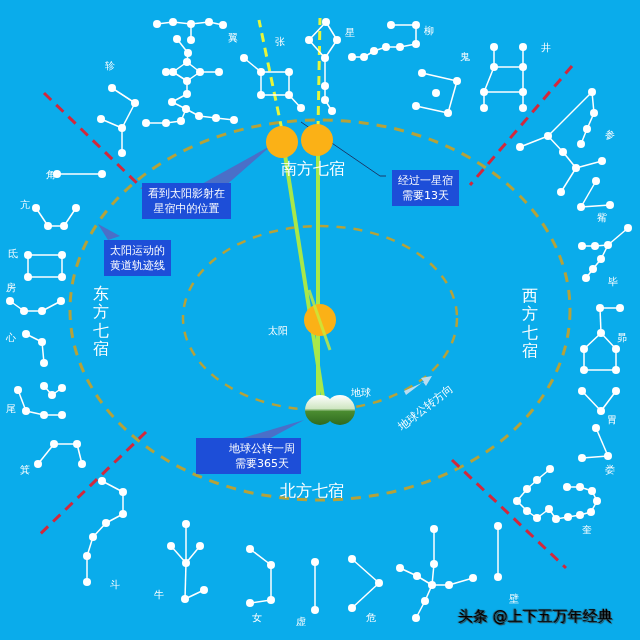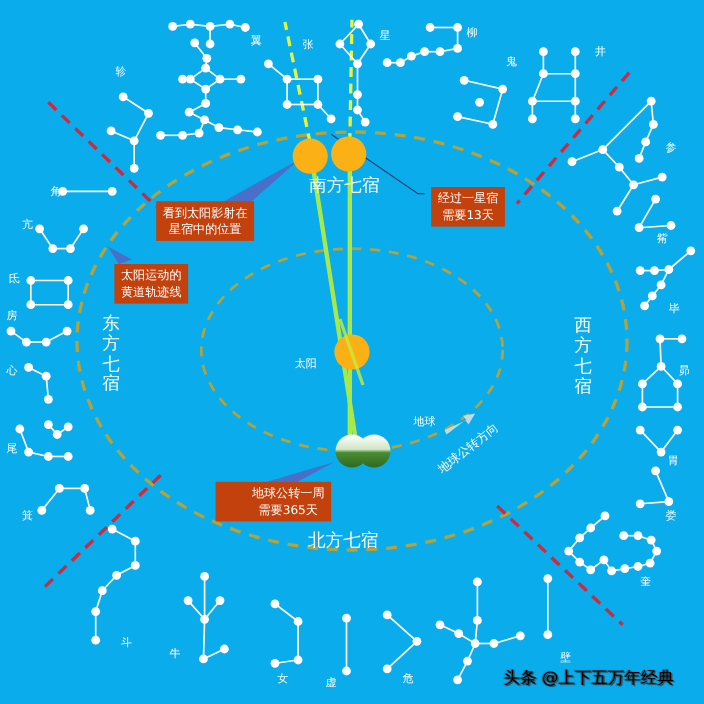--- a/index.html
+++ b/index.html
@@ -2,21 +2,21 @@
 <html><head>
 <meta charset="utf-8">
 <style>
   html, body { margin: 0; padding: 0; }
   body { width: 640px; height: 640px; overflow: hidden; background: #0aaceb; font-family: "DejaVu Sans", sans-serif; }
   #stage { position: relative; width: 640px; height: 640px; background: #0aaceb; }
   svg { position: absolute; left: 0; top: 0; }
   .lbl { position: absolute; color: #ffffff; font-size: 10px; line-height: 1; white-space: nowrap; }
   .region { position: absolute; color: #ffffff; font-size: 15px; line-height: 1.15; }
   .region.v { width: 18px; text-align: center; white-space: normal; word-break: break-all; }
-  .box { position: absolute; background: #c2410c; color: #ffffff; font-size: 11px; line-height: 15px; text-align: center; padding: 3px 6px; }
+  .box { position: absolute; background: #1d4ed8; color: #ffffff; font-size: 11px; line-height: 15px; text-align: center; padding: 3px 6px; }
   .small { position: absolute; color: #ffffff; font-size: 10px; }
   .watermark { position: absolute; color: #000000; font-size: 15px; font-weight: normal; text-shadow: 1px 1px 1px #333, -1px 0 1px #333; }
   .dir { position: absolute; color: #ffffff; font-size: 11px; transform: rotate(-38deg); transform-origin: left top; }
 </style>
 </head>
 <body>
 
 <div id="stage">
   <svg id="diagram-svg" width="640" height="640" viewBox="0 0 640 640">
     <defs>
@@ -463,21 +463,21 @@
       <div class="lbl" style="left: 228px; top: 33px;">翼</div>
       <div class="lbl" style="left: 105px; top: 61px;">轸</div>
     </div>
 
   <div class="region" style="left:281px;top:160px;font-size:16px;">南方七宿</div>
   <div class="region v" style="left:92px;top:285px;font-size:16px;">东方七宿</div>
   <div class="region v" style="left:521px;top:287px;font-size:16px;">西方七宿</div>
   <div class="region" style="left:280px;top:482px;font-size:16px;">北方七宿</div>
 
   <div class="small" style="left:268px;top:324px;">太阳</div>
-  <div class="small" style="left:351px;top:376px;margin-left:25px;">地球</div>
+  <div class="small" style="left:351px;top:386px;">地球</div>
   <div class="dir" style="left:395px;top:422px;">地球公转方向</div>
 
   <div class="box" style="left:104px;top:240px;">
     <div>太阳运动的</div>
     <div>黄道轨迹线</div>
   </div>
   <div class="box" style="left:142px;top:183px;">
     <div>看到太阳影射在</div>
     <div>星宿中的位置</div>
   </div>

